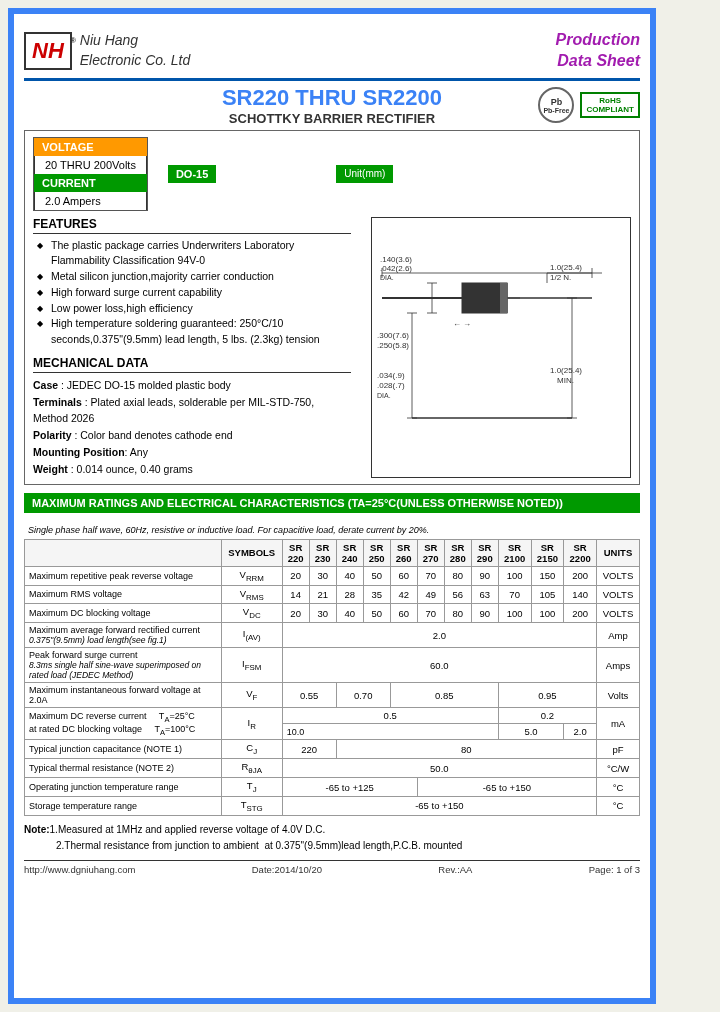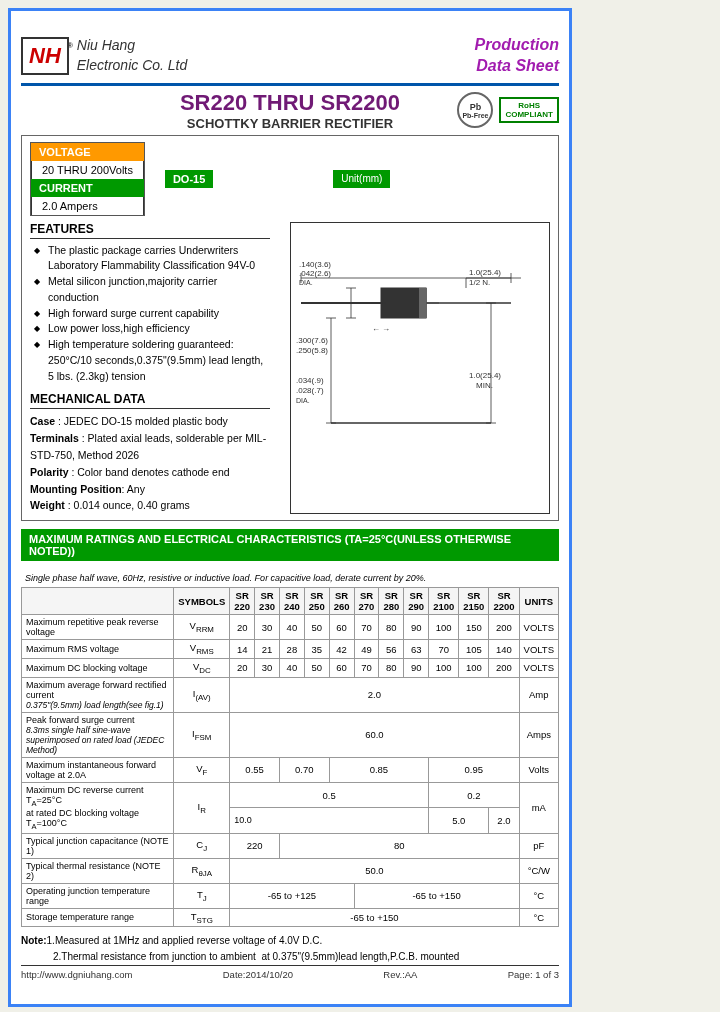--- a/index.html
+++ b/index.html
@@ -6,24 +6,24 @@
     body {
       background: #f0f0e8;
       font-family: Arial, sans-serif;
       font-size: 11px;
       width: 720px;
       min-height: 1012px;
       padding: 8px;
     }
     .page {
       background: white;
-      border: 3px solid #3b82f6;
-      width: 564px;
+      border: 6px solid #3b82f6;
+      width: 648px;
       min-height: 996px;
-      padding: 24px 10px;
+      padding: 16px 10px;
     }
 
     
     .header {
       display: flex;
       justify-content: space-between;
       align-items: center;
       margin-bottom: 6px;
     }
     .logo-area {
@@ -71,21 +71,21 @@
     .title-section {
       text-align: center;
       margin-bottom: 4px;
       display: flex;
       flex-direction: column;
       align-items: center;
     }
     .main-title {
       font-size: 22px;
       font-weight: bold;
-      color: #701a75;
+      color: #3b82f6;
     }
     .sub-title {
       font-size: 13px;
       color: #333;
       font-weight: bold;
     }
     .title-row {
       display: flex;
       justify-content: center;
       align-items: center;
@@ -245,20 +245,21 @@
       font-size: 9px;
     }
     .char-table .sub-note {
       font-size: 8.5px;
       font-style: italic;
     }
 
     
     .footer {
       border-top: 1px solid #333;
+      margin-top: 6px;
       padding-top: 3px;
       display: flex;
       justify-content: space-between;
       font-size: 9.5px;
       color: #333;
     }
     .specs-group {
       display: flex;
       border: 1px solid #555;
       flex-direction: column;

